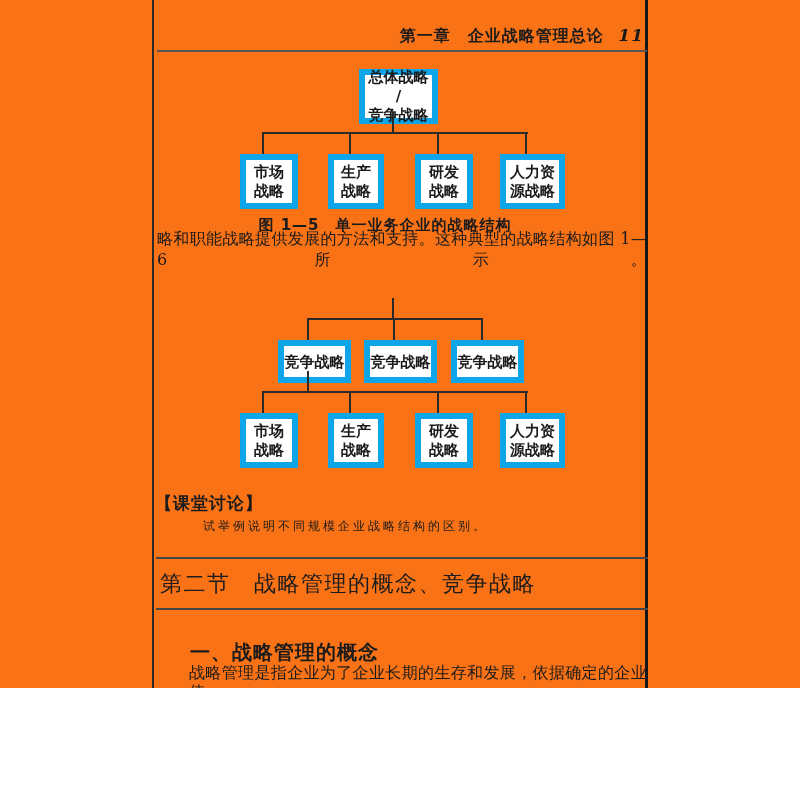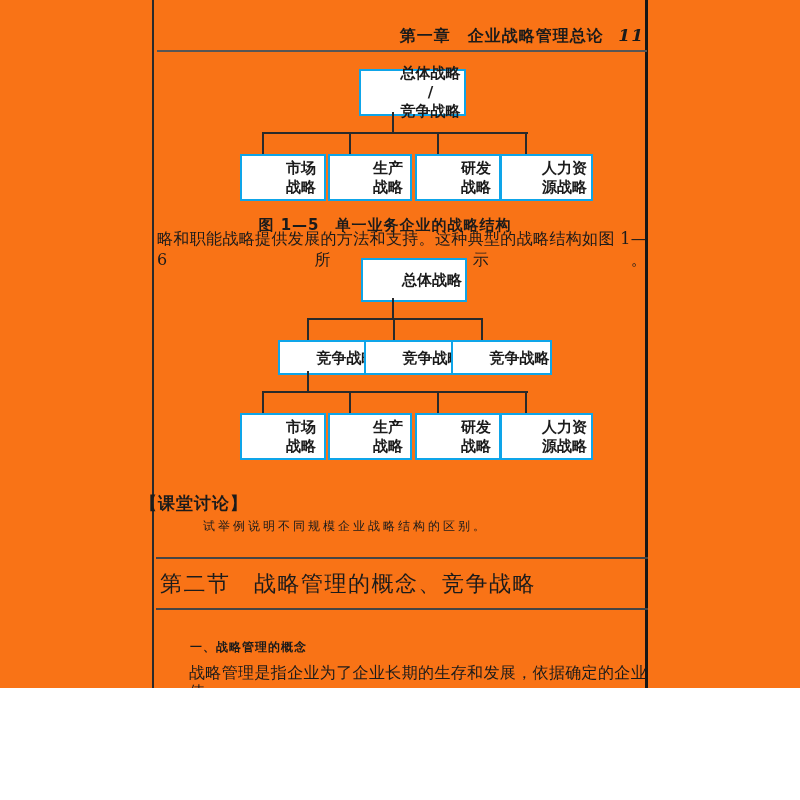--- a/index.html
+++ b/index.html
@@ -9,34 +9,34 @@
   
   .edge-left{left:152px;top:0;width:2px;height:800px;background:#2a2a2a;}
   .edge-right{left:645px;top:0;width:3px;height:800px;background:#161616;}
   .bottom-bar{left:152px;top:795px;width:496px;height:5px;background:#050505;}
   
   .header{left:154px;top:25px;width:490px;text-align:right;font-size:16px;font-weight:bold;
           font-family:"DejaVu Sans", sans-serif;letter-spacing:1px;white-space:nowrap;}
   .pagenum{font-family:"DejaVu Serif", serif;font-style:italic;font-size:17px;font-weight:bold;margin-left:8px;}
   .header-rule{left:157px;top:50px;width:490px;height:2px;background:#565656;}
   
-  .obox{border:2px solid #0ea5e9;background:#fff;text-align:center;font-size:15px;font-weight:bold;
-        line-height:19px;white-space:pre-line;display:flex;align-items:center;justify-content:center;padding-left:36px;}
+  .obox{border:6px solid #0ea5e9;background:#fff;text-align:center;font-size:15px;font-weight:bold;
+        line-height:19px;white-space:pre-line;display:flex;align-items:center;justify-content:center;}
   .obox-one{line-height:28px;}
   .cline{background:#2a2a2a;}
   
   .caption{left:160px;width:450px;text-align:center;font-size:15px;font-weight:bold;
            font-family:"DejaVu Sans", sans-serif;letter-spacing:1px;margin-top:8px;}
   .bodyline{left:157px;width:490px;font-size:16px;line-height:21px;text-align:justify;
             text-align-last:justify;letter-spacing:0.3px;}
-  .disc-head{left:140px;font-size:17px;font-weight:bold;font-family:"DejaVu Sans", sans-serif;letter-spacing:1px;}
+  .disc-head{left:155px;font-size:17px;font-weight:bold;font-family:"DejaVu Sans", sans-serif;letter-spacing:1px;}
   .disc-text{left:203px;font-size:12px;letter-spacing:3px;}
   .sec-rule{left:156px;width:492px;height:2px;background:#454545;}
   .sec-head{left:160px;font-size:22px;letter-spacing:1.5px;font-weight:500;}
-  .sub-head{left:190px;font-size:12px;font-weight:bold;font-family:Liberation Mono, monospace;letter-spacing:1px;}
+  .sub-head{left:190px;font-size:20px;font-weight:bold;font-family:Liberation Mono, monospace;letter-spacing:1px;}
   .para{left:157px;top:663px;width:490px;font-size:16px;letter-spacing:0.3px;}
   .para .pline{height:27px;line-height:19px;text-align:justify;text-align-last:justify;}
   .para .pline.first{padding-left:32px;width:458px;}
   .para .pline.last{text-align-last:left;}
   .closing{left:190px;font-size:16px;letter-spacing:2.5px;}
 </style>
 </head>
 <body>
 
 <div class="canvas">
@@ -64,21 +64,20 @@
   <div class="abs obox" style="left:328px;top:154px;width:44px;height:43px;">生产
 战略</div>
   <div class="abs obox" style="left:415px;top:154px;width:46px;height:43px;">研发
 战略</div>
   <div class="abs obox" style="left:500px;top:154px;width:53px;height:43px;">人力资
 源战略</div>
   <div class="abs caption" style="top:208px;">图 1—5　单一业务企业的战略结构</div>
 
   <div class="abs bodyline" style="top:228px;">略和职能战略提供发展的方法和支持。这种典型的战略结构如图 1—6 所示。</div>
 
-  <div class="abs obox" style="left:361px;top:258px;width:66px;height:40px;">总体战略</div>
   <div class="abs cline" style="left:392px;top:298px;width:2px;height:21px;"></div>
   <div class="abs cline" style="left:307px;top:318px;width:176px;height:2px;"></div>
   <div class="abs cline" style="left:307px;top:318px;width:2px;height:22px;"></div>
   <div class="abs cline" style="left:393px;top:318px;width:2px;height:22px;"></div>
   <div class="abs cline" style="left:481px;top:318px;width:2px;height:22px;"></div>
   <div class="abs obox obox-one" style="left:278px;top:340px;width:61px;height:31px;">竞争战略</div>
   <div class="abs obox obox-one" style="left:364px;top:340px;width:61px;height:31px;">竞争战略</div>
   <div class="abs obox obox-one" style="left:451px;top:340px;width:61px;height:31px;">竞争战略</div>
   <div class="abs cline" style="left:307px;top:371px;width:2px;height:21px;"></div>
   <div class="abs cline" style="left:262px;top:391px;width:266px;height:2px;"></div>

